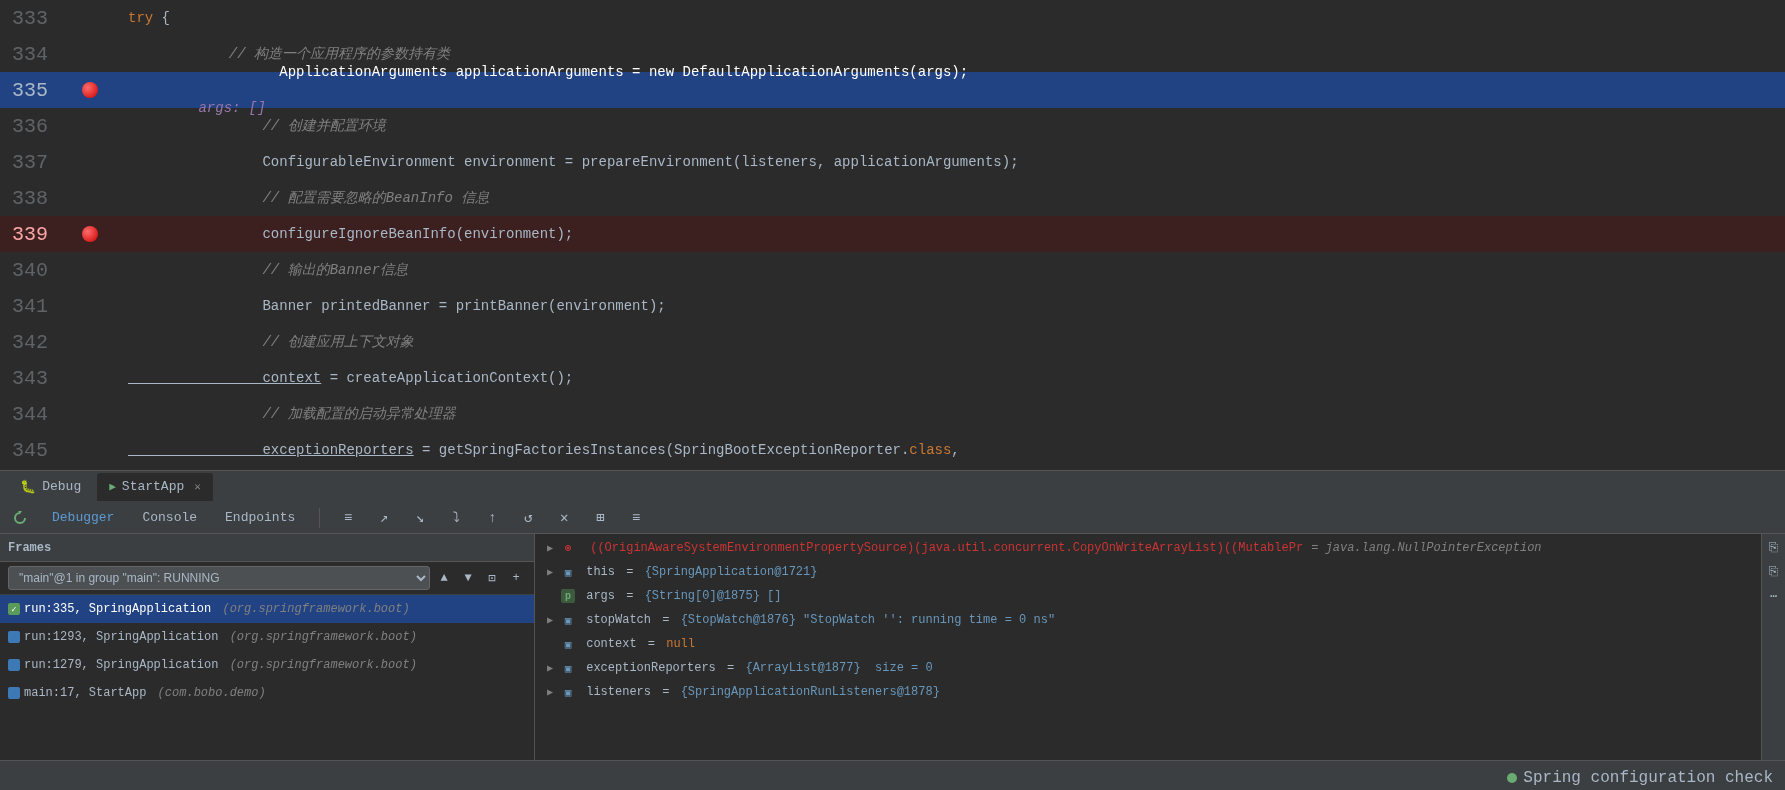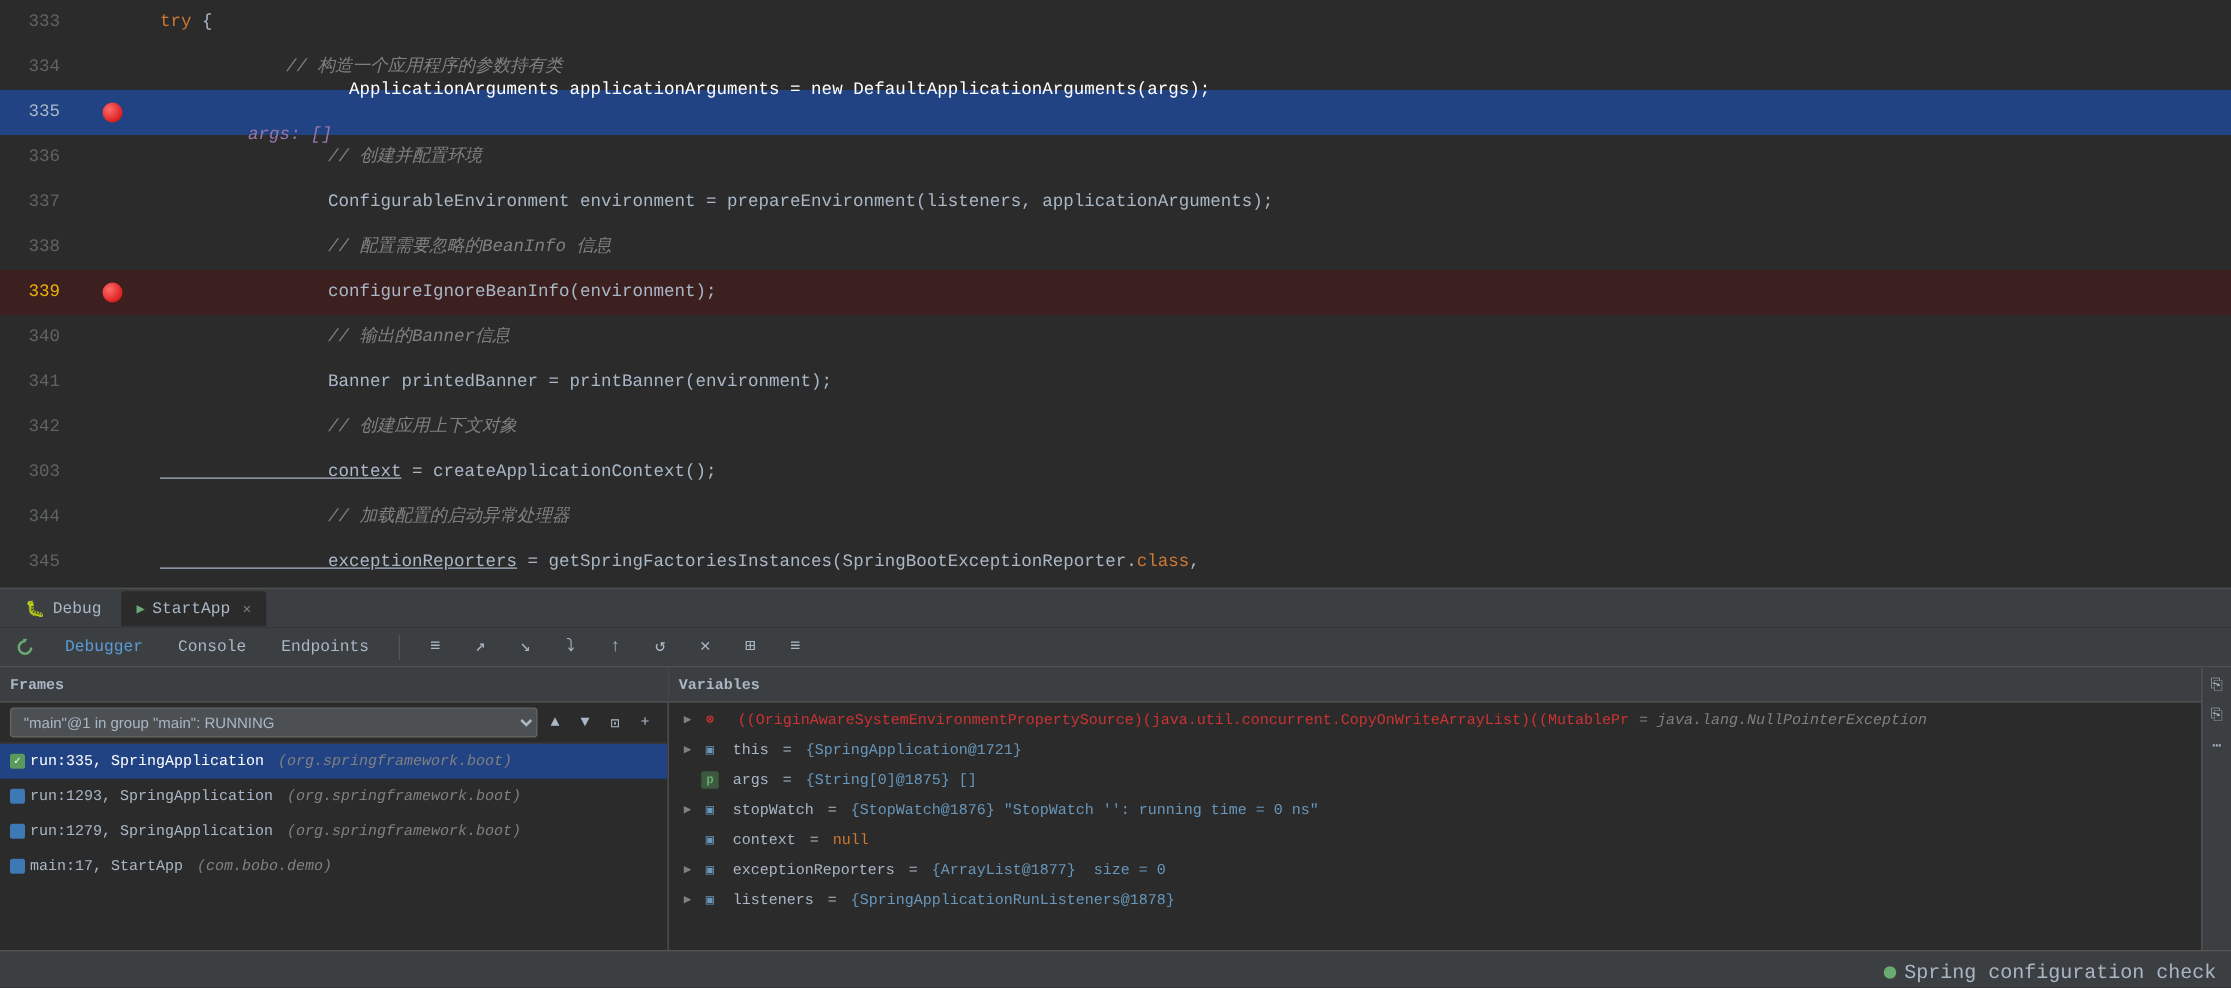--- a/index.html
+++ b/index.html
@@ -35,21 +35,21 @@
     .code-line.error-bg {
       background: #3c2020;
     }
 
     .line-num {
       width: 60px;
       min-width: 60px;
       text-align: right;
       padding-right: 12px;
       color: #606366;
-      font-size: 14px;
+      font-size: 20px;
       user-select: none;
       position: relative;
     }
 
     .breakpoint-area {
       width: 60px;
       min-width: 60px;
       display: flex;
       align-items: center;
       justify-content: center;
@@ -414,21 +414,21 @@
     <div class="code-content"><span class="type">                ConfigurableEnvironment environment = prepareEnvironment(listeners, applicationArguments);</span></div>
   </div>
 
   <div class="code-line">
     <div class="line-num">338</div>
     <div class="breakpoint-area"></div>
     <div class="code-content"><span class="comment">                // 配置需要忽略的BeanInfo 信息</span></div>
   </div>
 
   <div class="code-line error-bg">
-    <div class="line-num" style="color:#eab308;">339</div>
+    <div class="line-num" style="color:#fca5a5;">339</div>
     <div class="breakpoint-area">
       <div class="breakpoint"></div>
     </div>
     <div class="code-content"><span class="type">                configureIgnoreBeanInfo(environment);</span></div>
   </div>
 
   <div class="code-line">
     <div class="line-num">340</div>
     <div class="breakpoint-area"></div>
     <div class="code-content"><span class="comment">                // 输出的Banner信息</span></div>
@@ -440,21 +440,21 @@
     <div class="code-content"><span class="type">                Banner printedBanner = printBanner(environment);</span></div>
   </div>
 
   <div class="code-line">
     <div class="line-num">342</div>
     <div class="breakpoint-area"></div>
     <div class="code-content"><span class="comment">                // 创建应用上下文对象</span></div>
   </div>
 
   <div class="code-line">
-    <div class="line-num">303</div>
+    <div class="line-num">343</div>
     <div class="breakpoint-area"></div>
     <div class="code-content"><span style="text-decoration:underline;color:#a9b7c6;">                context</span><span class="type"> = createApplicationContext();</span></div>
   </div>
 
   <div class="code-line">
     <div class="line-num">344</div>
     <div class="breakpoint-area"></div>
     <div class="code-content"><span class="comment">                // 加载配置的启动异常处理器</span></div>
   </div>
 
@@ -545,23 +545,20 @@
         <div class="frame-item">
           <div class="frame-icon blue"></div>
           <span class="frame-name">main:17, StartApp</span>
           <span class="frame-package">&nbsp;(com.bobo.demo)</span>
         </div>
 
       </div>
     </div>
 
     <div class="variables-panel">
-      <div class="variables-header">
-        <span>Variables</span>
-      </div>
       <div class="variables-list">
 
         <div class="var-item">
           <div class="var-expand">▶</div>
           <div class="var-icon red">⊗</div>
           <span class="var-key"></span>
           <span class="var-val error">&nbsp;((OriginAwareSystemEnvironmentPropertySource)(java.util.concurrent.CopyOnWriteArrayList)((MutablePr</span>
           <span class="var-type">= java.lang.NullPointerException</span>
         </div>
 

